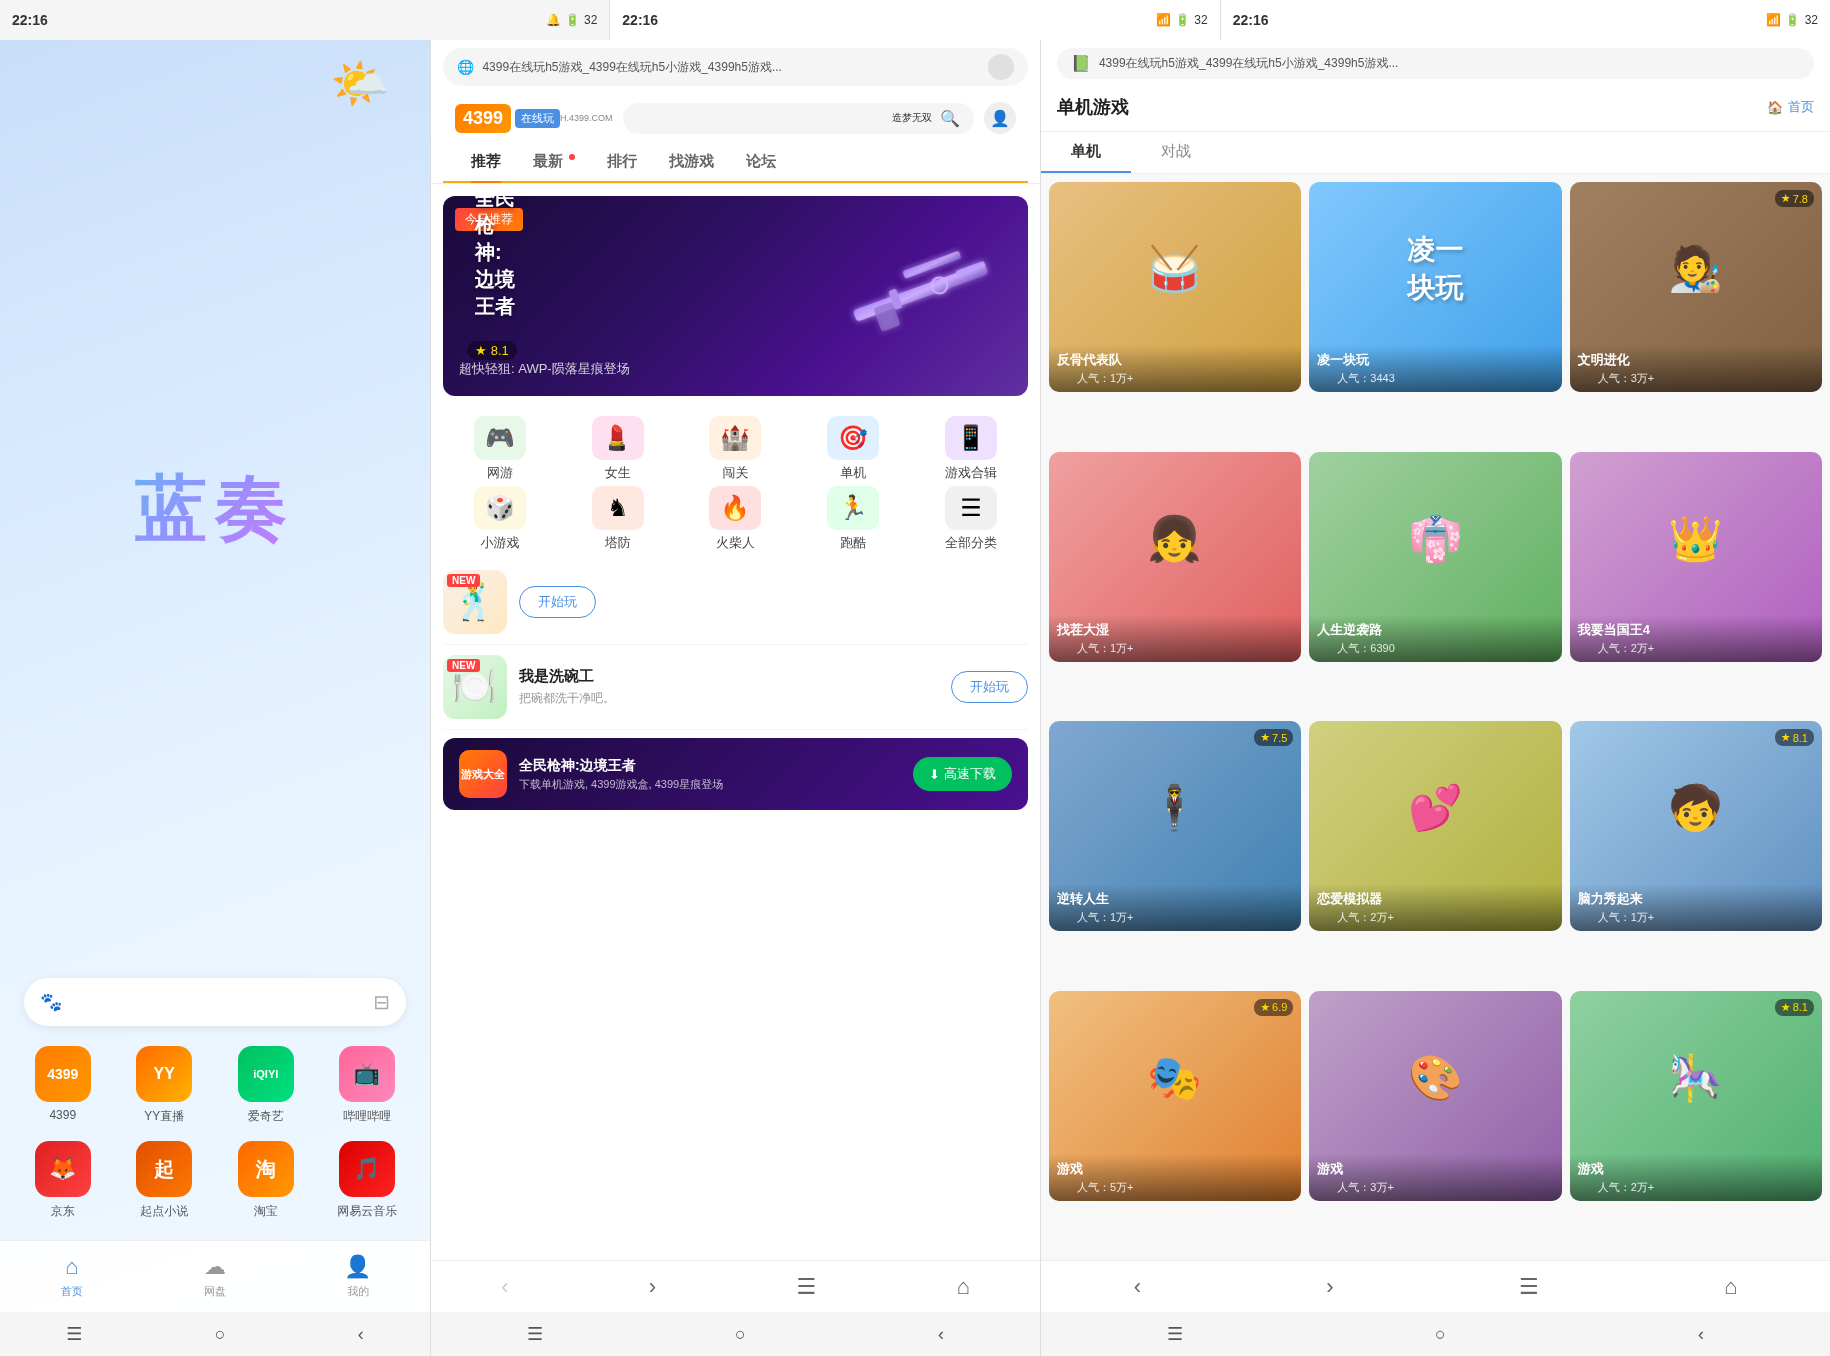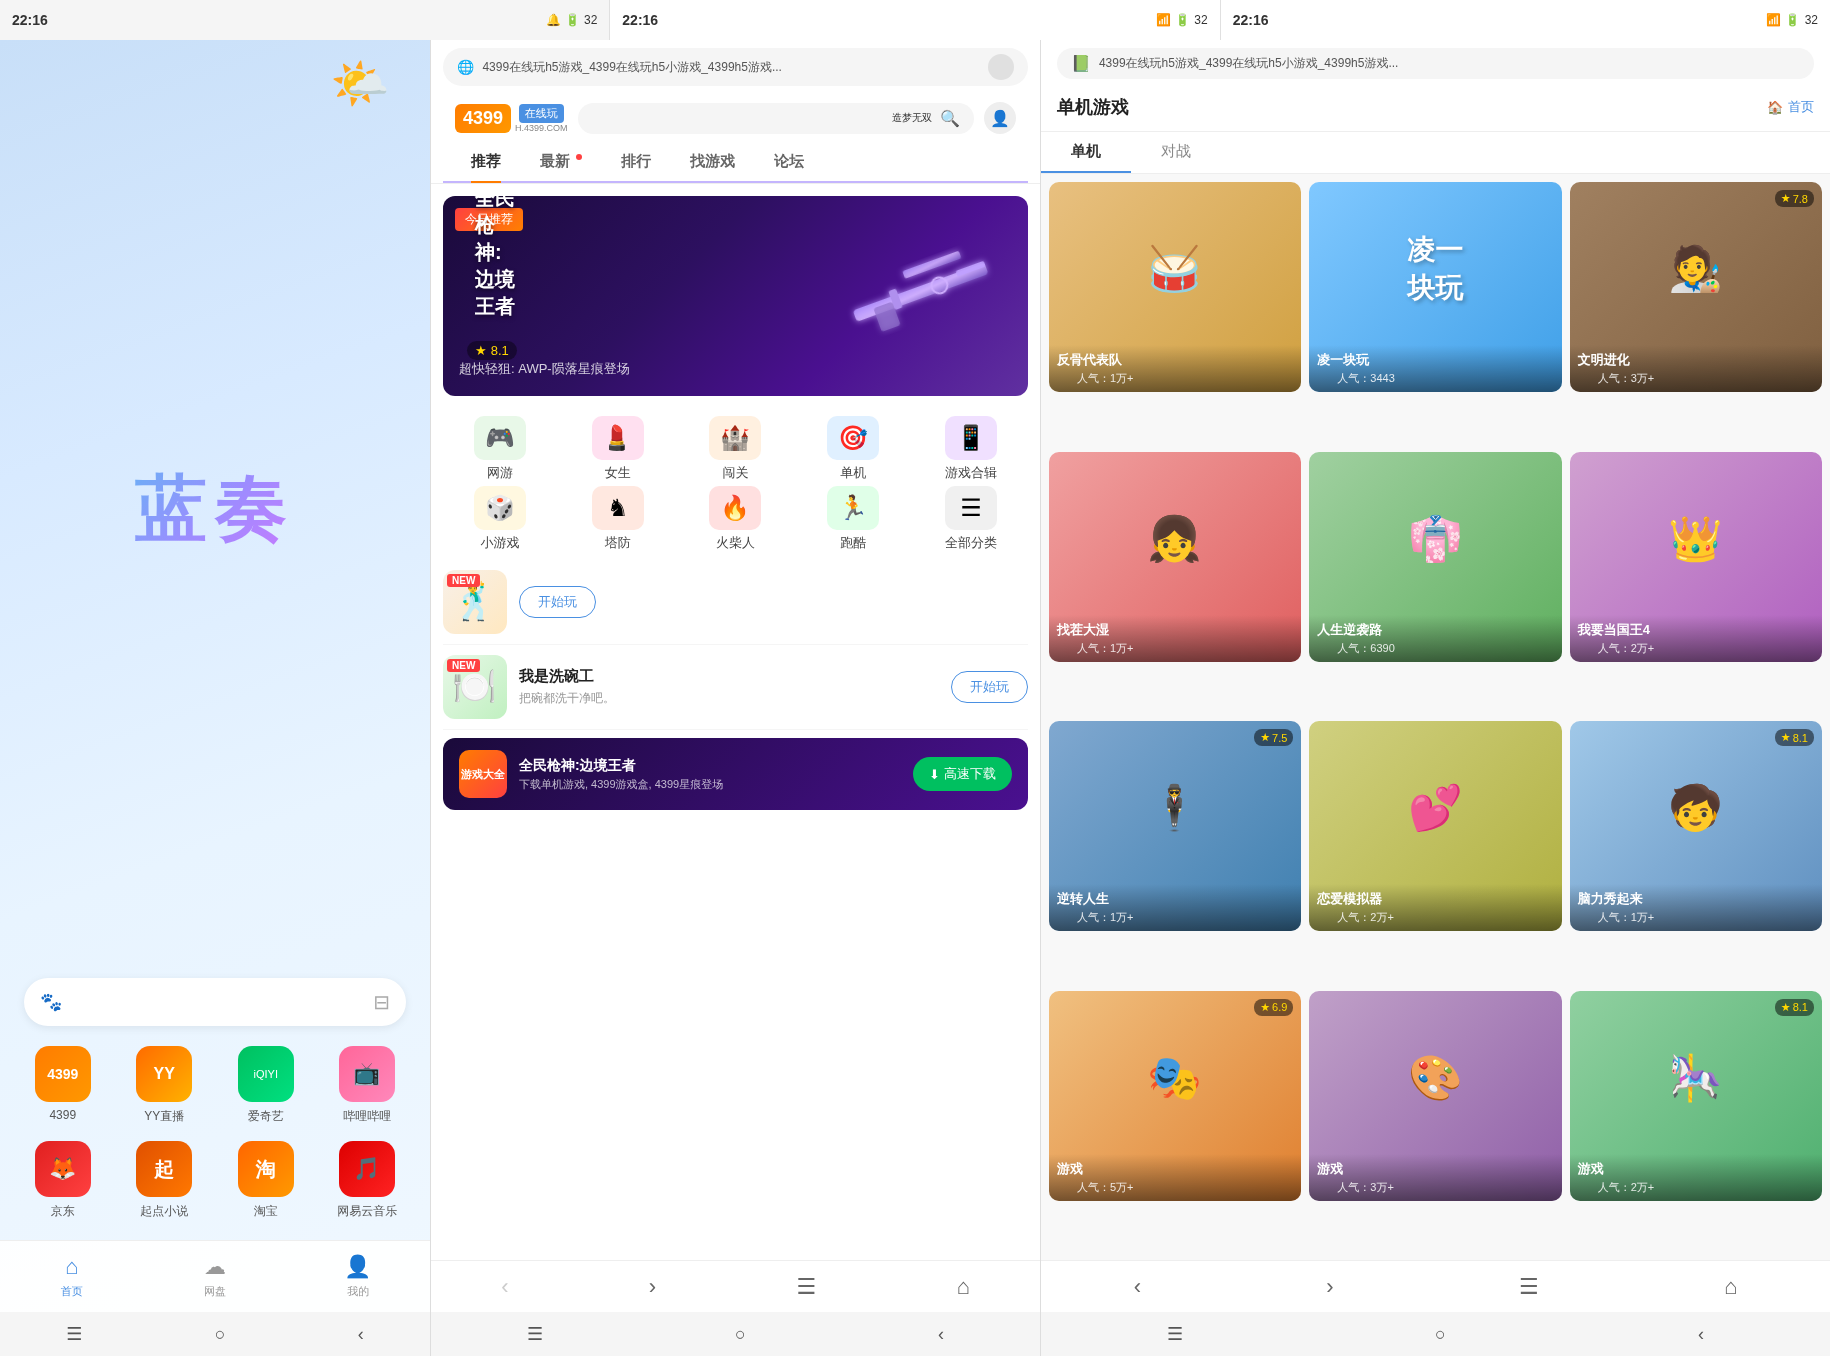--- a/index.html
+++ b/index.html
@@ -233,22 +233,21 @@
       background: transparent;
       font-size: 13px;
       color: #333;
       flex: 1;
       outline: none;
     }
 
     .nav-tabs {
       display: flex;
       padding: 0 12px;
-      border-bottom: 2px solid #c4b5fd;
-      gap: 7px;
+      border-bottom: 2px solid #eab308;
     }
     .nav-tab {
       padding: 10px 16px;
       font-size: 15px;
       color: #666;
       cursor: pointer;
       position: relative;
       font-weight: bold;
     }
     .nav-tab.active {
@@ -632,21 +631,21 @@
     <div class="app-grid">
       <div class="app-item">
         <div class="app-icon-wrap bg-4399" style="font-size:14px;font-weight:900;">4399</div>
         <span class="app-label">4399</span>
       </div>
       <div class="app-item">
         <div class="app-icon-wrap bg-yy" style="font-size:16px;font-weight:900;">YY</div>
         <span class="app-label">YY直播</span>
       </div>
       <div class="app-item">
-        <div class="app-icon-wrap bg-iqiyi" style="font-size:11px;font-weight:400;">iQIYI</div>
+        <div class="app-icon-wrap bg-iqiyi" style="font-size:11px;font-weight:700;">iQIYI</div>
         <span class="app-label">爱奇艺</span>
       </div>
       <div class="app-item">
         <div class="app-icon-wrap bg-bilibili" style="font-size:22px;">📺</div>
         <span class="app-label">哔哩哔哩</span>
       </div>
       <div class="app-item">
         <div class="app-icon-wrap bg-jd" style="font-size:22px;">🦊</div>
         <span class="app-label">京东</span>
       </div>
@@ -690,21 +689,21 @@
     <div class="browser-header">
       <div class="browser-url-bar">
         <span class="url-favicon">🌐</span>
         <span class="url-text">4399在线玩h5游戏_4399在线玩h5小游戏_4399h5游戏...</span>
         <div class="url-avatar" style="background:#e0e0e0;border-radius:50%;width:26px;height:26px;"></div>
       </div>
 
       <div class="site-header">
         <div style="display:flex;align-items:center;gap:4px;">
           <span class="site-logo">4399</span>
-          <div style="display:flex;flex-direction:column;align-items:center;">
+          <div style="display:flex;flex-direction:row;align-items:center;">
             <span class="site-badge">在线玩</span>
             <span style="font-size:9px;color:#888;">H.4399.COM</span>
           </div>
         </div>
         <div class="site-search">
           <input type="text" value="" placeholder="" style="font-size: 13px;">
           <span style="font-size:10px;color:#333;">造梦无双</span>
           <span>🔍</span>
         </div>
         <div style="width:32px;height:32px;border-radius:50%;background:#eee;display:flex;align-items:center;justify-content:center;">👤</div>

